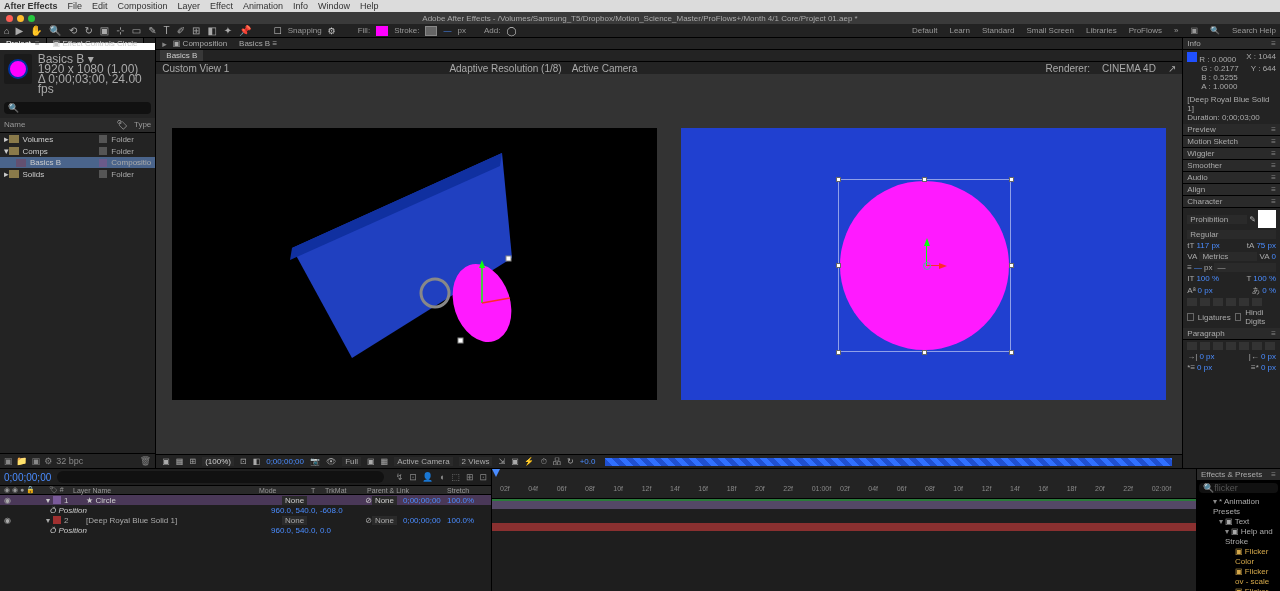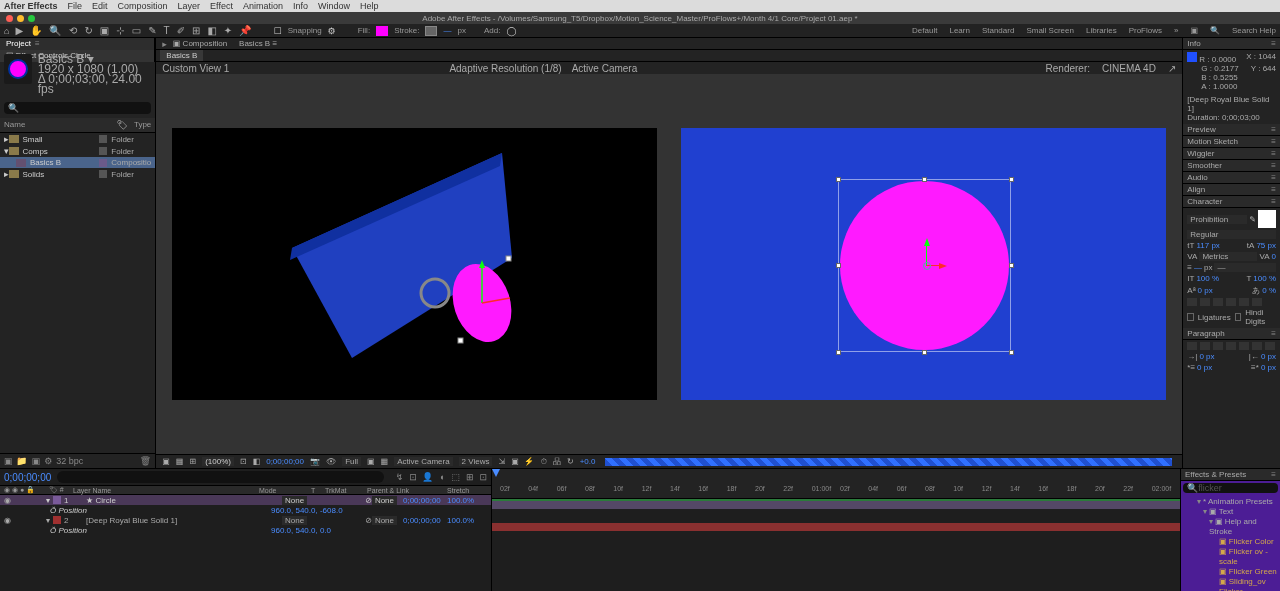--- a/index.html
+++ b/index.html
@@ -26,21 +26,21 @@
 .ribbon .fill-sw { background: #ff00ff; }
 .ribbon .stroke-sw { background: #666; border:1px solid #888; }
 .ribbon .lbl { color: #999; font-size: 8px; }
 .ribbon .right { margin-left: auto; display: flex; gap: 12px; color: #999; font-size: 8px; }
 .ribbon .right span { cursor: pointer; }
 .ribbon .search { color: #999; }
 
 
 .main { display: flex; height: 430px; }
 .left-panel { width: 160px; background: #232323; border-right: 1px solid #000; display: flex; flex-direction: column; }
-.left-tabs { display: flex; height: 12px; border-bottom: 7px solid #ffffff; flex-direction: column; }
+.left-tabs { display: flex; height: 12px; border-bottom: 7px solid #ffffff; }
 .left-tab { padding: 0 6px; font-size: 8px; line-height: 12px; background: #333; border-right: 1px solid #000; }
 .left-tab.active { background: #2d2d2d; color: #fff; }
 .left-tab .x { margin-left: 4px; color: #888; }
 .proj-head { display: flex; padding: 4px; gap: 6px; }
 .proj-thumb { width: 30px; height: 30px; background: #1a1a1a; border-radius: 2px; display: flex; align-items: center; justify-content: center; }
 .proj-thumb .circ { width: 20px; height: 20px; border-radius: 50%; background: #ff00ff; border: 2px solid #0030a0; }
 .proj-meta div { font-size: 12px; color: #aaa; line-height: 10px; }
 .proj-search { margin: 4px; height: 12px; background: #111; border-radius: 4px; display:flex; align-items:center; padding:0 4px; color:#555;}
 .proj-cols { display: flex; padding: 2px 4px; border-bottom: 1px solid #000; background:#2a2a2a; }
 .proj-col { font-size: 8px; color: #999; }
@@ -126,21 +126,21 @@
 .tl-ruler { height:30px; border-bottom:1px solid #000; position:relative; background:#232323;}
 .tl-ruler .tick { position:absolute; top:16px; font-size:7px; color:#888;}
 .tl-ruler .playhead { position:absolute; left:0; top:0; width:0; height:0; border-left:4px solid transparent; border-right:4px solid transparent; border-top:8px solid #4a8cff;}
 .tl-tracks { flex:1; position:relative;}
 .tl-track { position:absolute; left:0; right:6px; height:8px;}
 .tl-track.circle { top:2px; background:#544866;}
 .tl-track.solid { top:24px; background:#8a3030;}
 .tl-track.green { top:0px; height:2px; background:#2a7a3a; right:6px;}
 
 
-.fx-panel { position:absolute; right:0; top:468px; width:100px; height:123px; background:#4c1d95; border-left:1px solid #000; border-top:1px solid #000;}
+.fx-panel { position:absolute; right:0; top:468px; width:84px; height:123px; background:#000000; border-left:1px solid #000; border-top:1px solid #000;}
 .fx-tree { padding:2px; font-size:8px;}
 .fx-item { padding:0 0 0 14px; color:#aaa; line-height:10px;}
 .fx-item.l2 { padding-left:22px;}
 .fx-item.l2.hl { color:#d4a84a;}
 .fx-arrow { color:#888; margin-right:2px;}
 .fx-search { margin:2px; height:10px; background:#111; border-radius:4px; display:flex; align-items:center; padding:0 4px; color:#555;}
 
 .comp-sub .mid {display:flex; gap:10px;}
 </style>
 </head>
@@ -236,21 +236,21 @@
     <div class="proj-search">🔍</div>
     <div class="proj-cols">
       <span class="proj-col name">Name</span>
       <span>🏷</span>
       <span style="width:6px;"></span>
       <span class="proj-col">Type</span>
     </div>
     <div class="proj-row">
       <span>▸</span>
         <span class="folder-ic"></span>
-      <span class="rn">Small</span>
+      <span class="rn">Volumes</span>
       <span class="sw" style="background:#555;"></span>
       <span class="rt">Folder</span>
     </div>
     <div class="proj-row">
       <span>▾</span>
         <span class="folder-ic"></span>
       <span class="rn">Comps</span>
       <span class="sw" style="background:#555;"></span>
       <span class="rt">Folder</span>
     </div>

